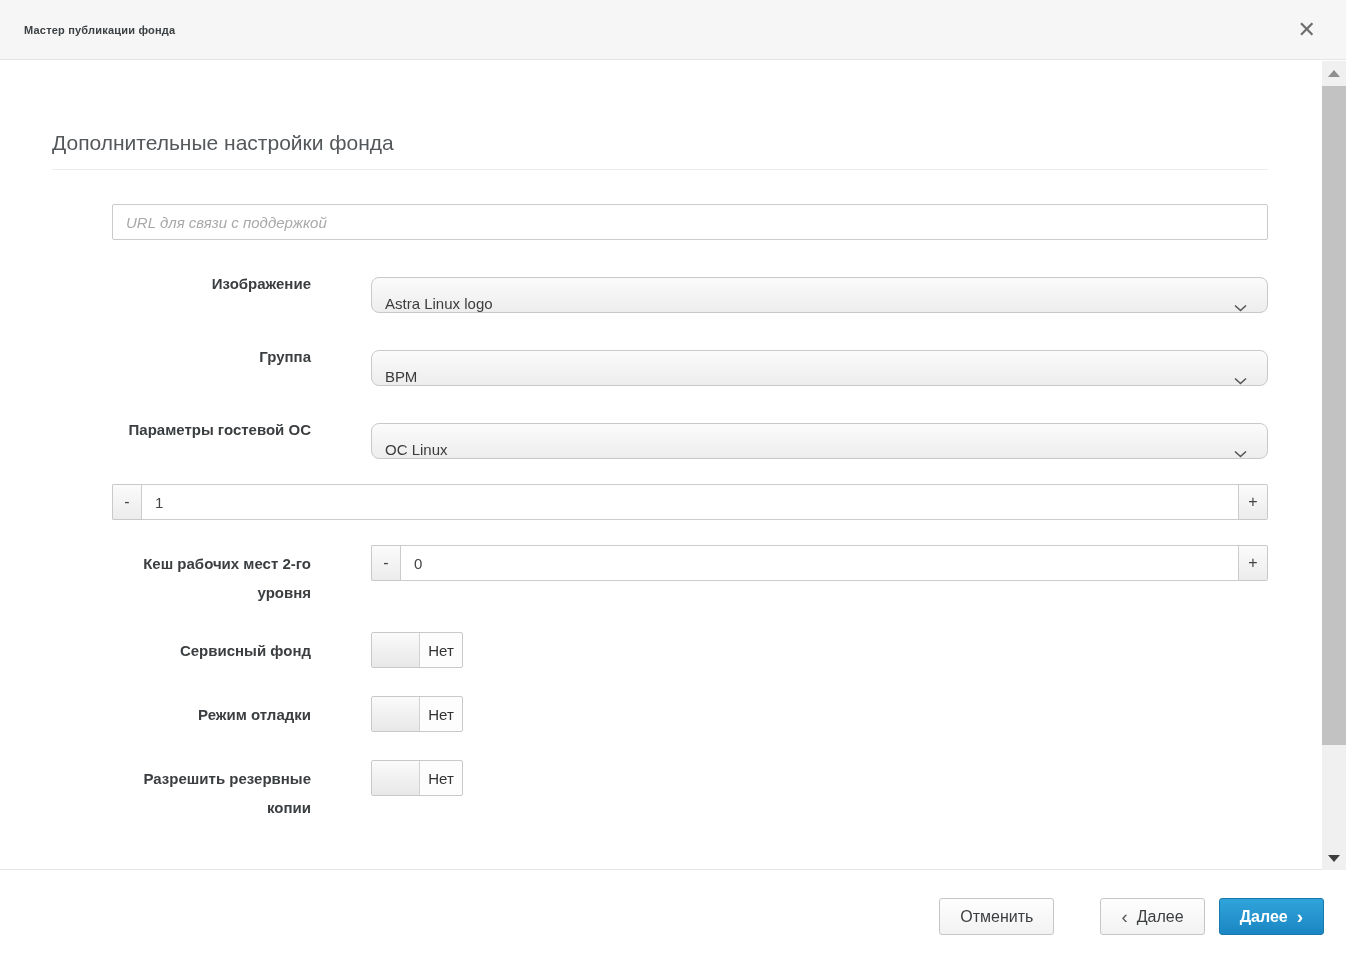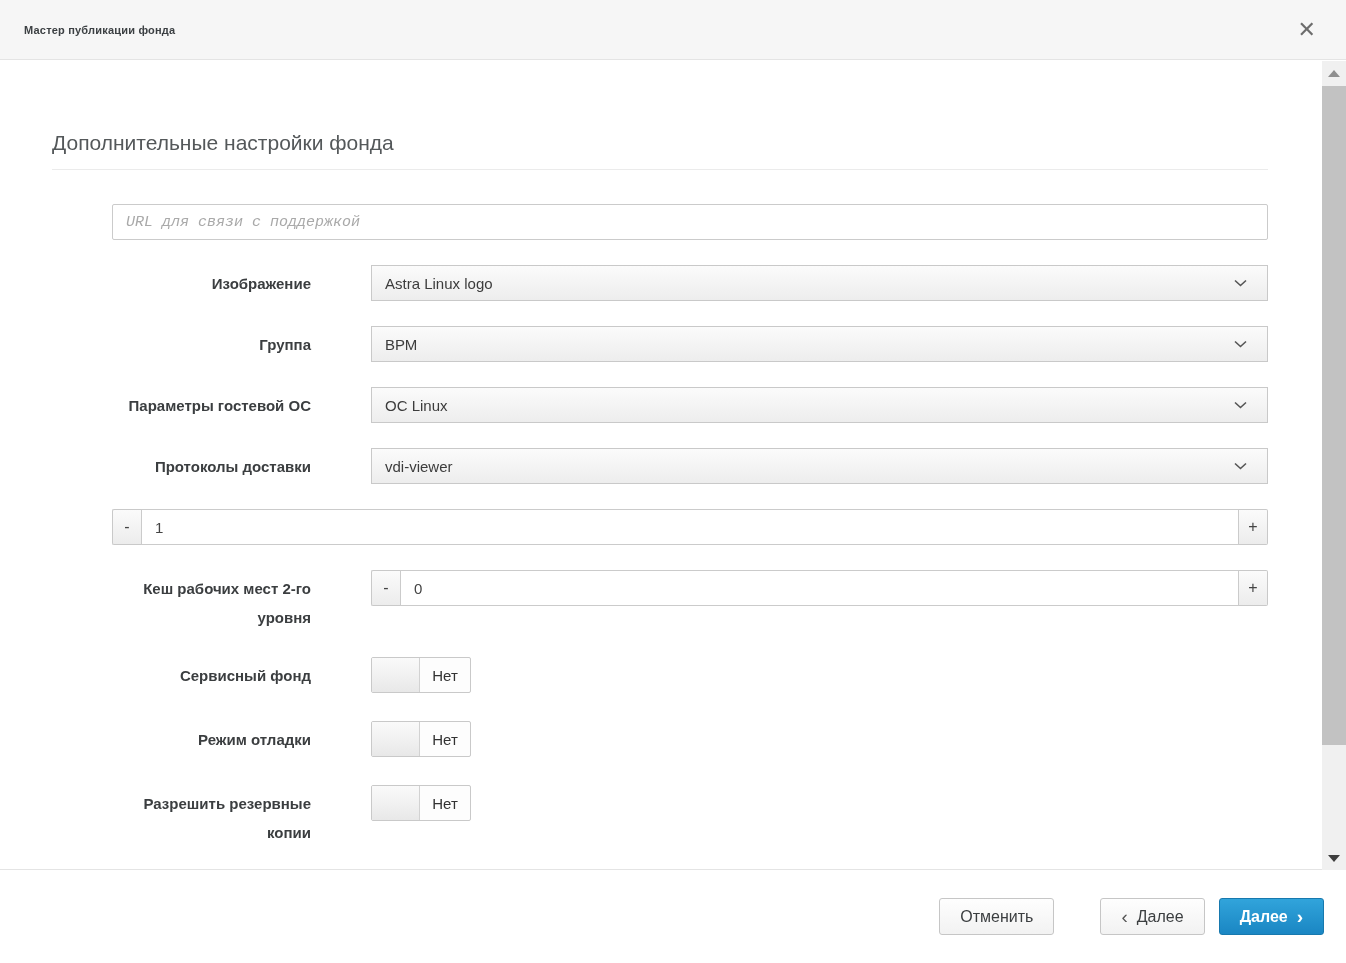--- a/index.html
+++ b/index.html
@@ -52,33 +52,34 @@
     line-height: 29px; padding-top: 4px;
   }
   .ctrl { flex: 1 1 auto; margin-left: 60px; margin-right: -22px; }
 
   
   .text-input {
     width: 100%; height: 36px;
     border: 1px solid #cbcbcb; border-radius: 2px;
     padding: 0 13px;
     font-size: 15px; color: #444;
-    font-family: Liberation Mono, monospace;
+    font-family: Liberation Sans, sans-serif;
     outline: none; background: #fff;
   }
   .text-input::placeholder { color: #a9a9a9; font-style: italic; opacity: 1; }
 
   
   .select {
     width: 100%; height: 36px;
-    border: 1px solid #c9c9c9; border-radius: 0;
+    border: 1px solid #c9c9c9; border-radius: 8px;
     background: linear-gradient(180deg, #fbfbfb 0%, #ededed 100%);
-    display: flex; align-items: center;
+    display: flex; align-items: flex-end;
     padding: 0 13px;
     cursor: pointer;
+    margin-top: 12px;
   }
   .select-value { font-size: 15px; color: #3c3c3c; }
   .select .chev { margin-left: auto; margin-right: 7px; }
 
   
   .stepper { display: flex; align-items: stretch; }
   .step-btn {
     width: 29px; height: 36px;
     border: 1px solid #c9c9c9;
     background: linear-gradient(180deg, #fbfbfb 0%, #ececec 100%);
@@ -92,21 +93,21 @@
     flex: 1 1 auto; height: 36px;
     border: 1px solid #cbcbcb;
     padding: 0 13px; font-size: 15px; color: #444;
     font-family: "Liberation Sans", "DejaVu Sans", sans-serif;
     outline: none; background: #fff;
   }
 
   
   .toggle {
     display: inline-flex; align-items: stretch;
-    width: 100px; height: 36px;
+    width: 92px; height: 36px;
     border: 1px solid #c9c9c9; border-radius: 2px;
     background: #fdfdfd; cursor: pointer; overflow: hidden;
   }
   .toggle .knob {
     flex: 0 0 48px;
     background: linear-gradient(180deg, #fafafa 0%, #e8e8e8 100%);
     border-right: 1px solid #d2d2d2;
   }
   .toggle .toggle-state {
     flex: 1 1 auto; display: flex; align-items: center; justify-content: center;
@@ -210,31 +211,20 @@
           <div class="ctrl">
             <div class="select">
               <span class="select-value">ОС Linux</span>
               <svg class="chev" width="13" height="8" viewBox="0 0 13 8">
                   <polyline points="1,1.5 6.5,6.5 12,1.5" fill="none" stroke="#555" stroke-width="1.6"></polyline>
                 </svg>
             </div>
           </div>
         </div>
 
-        <div class="row">
-          <label>Протоколы доставки</label>
-          <div class="ctrl">
-            <div class="select">
-              <span class="select-value">vdi-viewer</span>
-              <svg class="chev" width="13" height="8" viewBox="0 0 13 8">
-                  <polyline points="1,1.5 6.5,6.5 12,1.5" fill="none" stroke="#555" stroke-width="1.6"></polyline>
-                </svg>
-            </div>
-          </div>
-        </div>
 
         <div class="row">
           <div class="ctrl stepper">
             <button class="step-btn minus">-</button>
             <input class="step-input" type="text" value="1" style="">
             <button class="step-btn plus">+</button>
           </div>
         </div>
 
         <div class="row">

